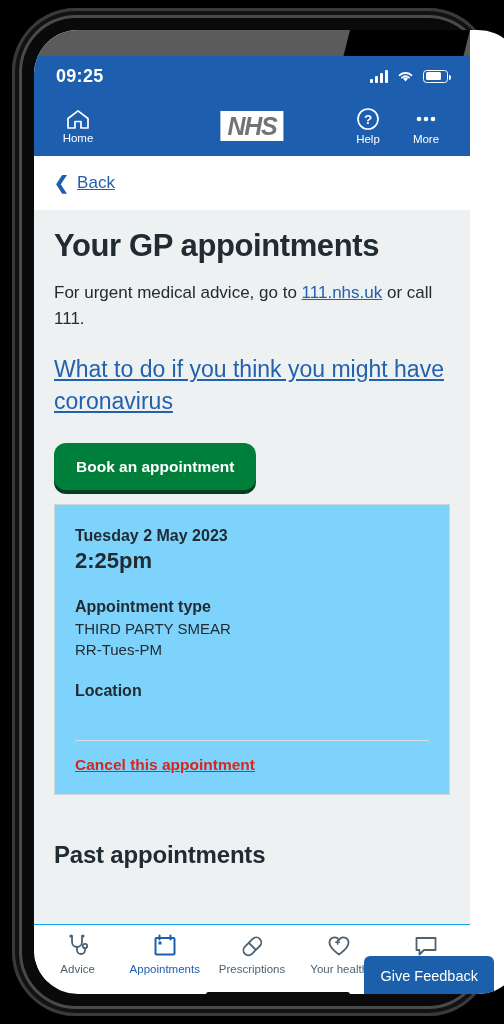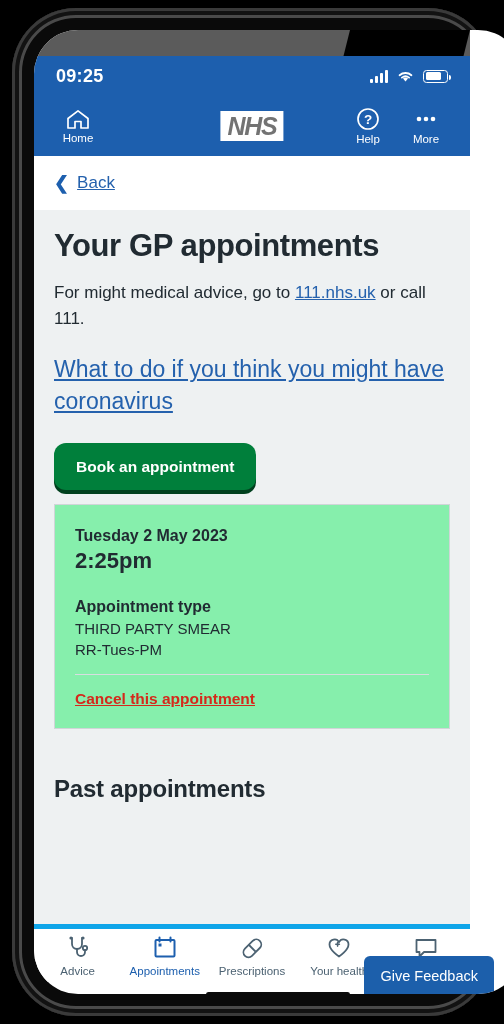--- a/index.html
+++ b/index.html
@@ -100,21 +100,21 @@
     border:none; border-radius:12px; box-shadow:0 4px 0 #00401e; cursor:pointer;
     font-family:"Liberation Sans", sans-serif;
   }
   #upcoming-heading{
     margin-top:33px; font-size:22px; font-weight:bold; color:#212b32;
     letter-spacing:-.2px;
   }
 
   
   #appt-card{
-    margin-top:14px; background:#86efac; border:1px solid #d0d5d8;
+    margin-top:14px; background:#7dd3fc; border:1px solid #d0d5d8;
     padding:22px 20px 20px 20px;
   }
   .appt-date{ font-size:16px; font-weight:bold; color:#212b32; }
   .appt-time{ font-size:22px; font-weight:bold; color:#212b32; margin-top:3px; }
   .field-label{ font-size:16px; font-weight:bold; color:#212b32; margin-top:24px; }
   .field-value{ font-size:15px; color:#212b32; margin-top:4px; }
   #location-block{ min-height:42px; }
   #card-divider{ border-top:1px solid #d8dde0; margin-top:16px; }
   #cancel-link{
     display:inline-block; margin-top:15px; font-size:15.5px; font-weight:bold;
@@ -129,21 +129,21 @@
   
   #feedback-tab{
     position:absolute; right:28px; bottom:-4px; background:#1c5fab; color:#fff;
     font-size:14.5px; padding:12px 16px 14px 16px; border-radius:6px 6px 0 0;
     cursor:pointer; z-index:5;
   }
 
   
   #bottom-nav{
     position:absolute; left:0; top:894px; width:436px; height:58px;
-    background:#fff; border-top:5px solid #0ea5e9;
+    background:#fff; border-top:1px solid #0ea5e9;
     display:flex; align-items:center; justify-content:space-around;
   }
   .nav-item{
     display:flex; flex-direction:column; align-items:center; gap:4px;
     cursor:pointer; width:78px; color:#4c6272;
   }
   .nav-item .nav-lbl{ font-size:11.5px; }
   .nav-item.active{ color:#1d5fae; }
   #home-indicator{
     position:absolute; left:50%; transform:translateX(-50%); top:962px;
@@ -211,36 +211,40 @@
 
     <div id="back-bar">
       <span id="back-chevron">❮</span>
       <span id="back-link">Back</span>
     </div>
 
     <div id="content">
       <h1 id="page-title">Your GP appointments</h1>
 
       <p class="body-text">
-        <span>For might medical advice, go to </span><a class="inline-link">111.nhs.uk</a><span> or call 111.</span>
+        <span>For urgent medical advice, go to </span><a class="inline-link">111.nhs.uk</a><span> or call 111.</span>
       </p>
 
       <a id="cov-link">What to do if you think you might have coronavirus</a>
 
       <button id="book-btn">Book an appointment</button>
 
 
       <div id="appt-card">
         <div class="appt-date">Tuesday 2 May 2023</div>
         <div class="appt-time">2:25pm</div>
 
         <div class="field-label">Appointment type</div>
         <div class="field-value">THIRD PARTY SMEAR</div>
         <div class="field-value">RR-Tues-PM</div>
 
+        <div id="location-block">
+          <div class="field-label">Location</div>
+          <div class="field-value"></div>
+        </div>
 
         <div id="card-divider"></div>
         <a id="cancel-link">Cancel this appointment</a>
       </div>
 
       <h2 id="past-heading">Past appointments</h2>
     </div>
 
     <div id="feedback-tab">Give Feedback</div>
 

